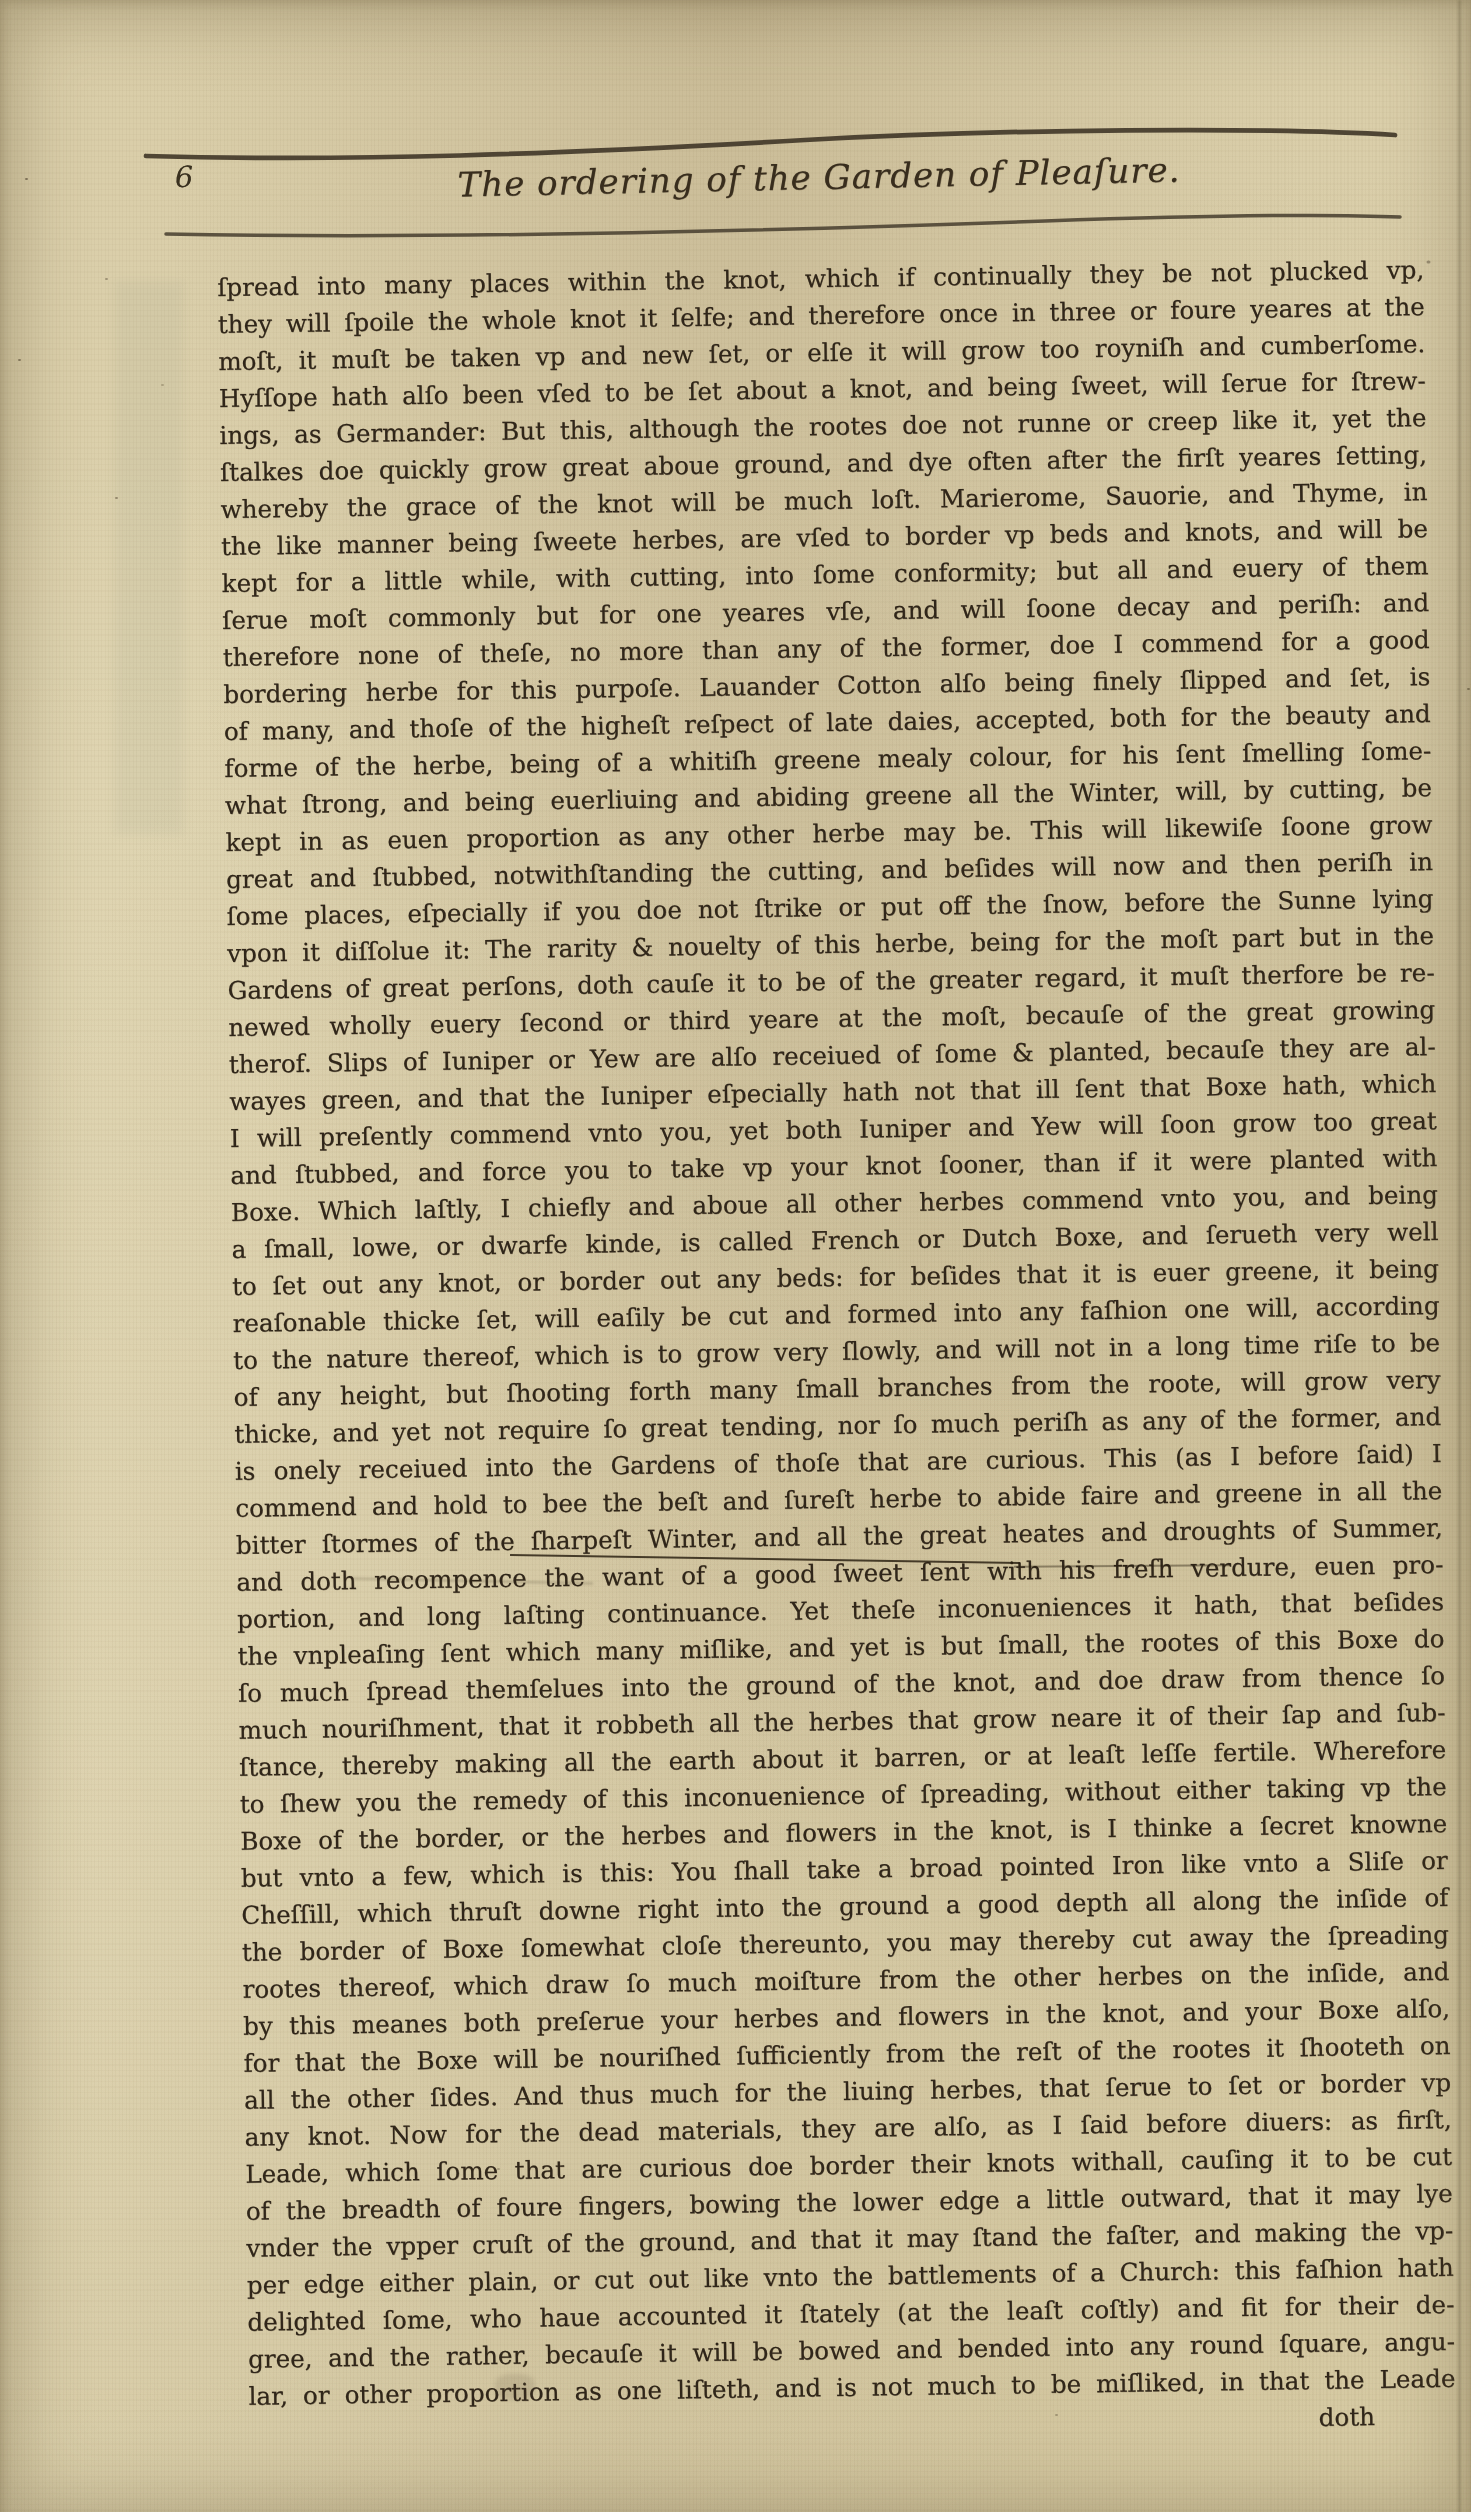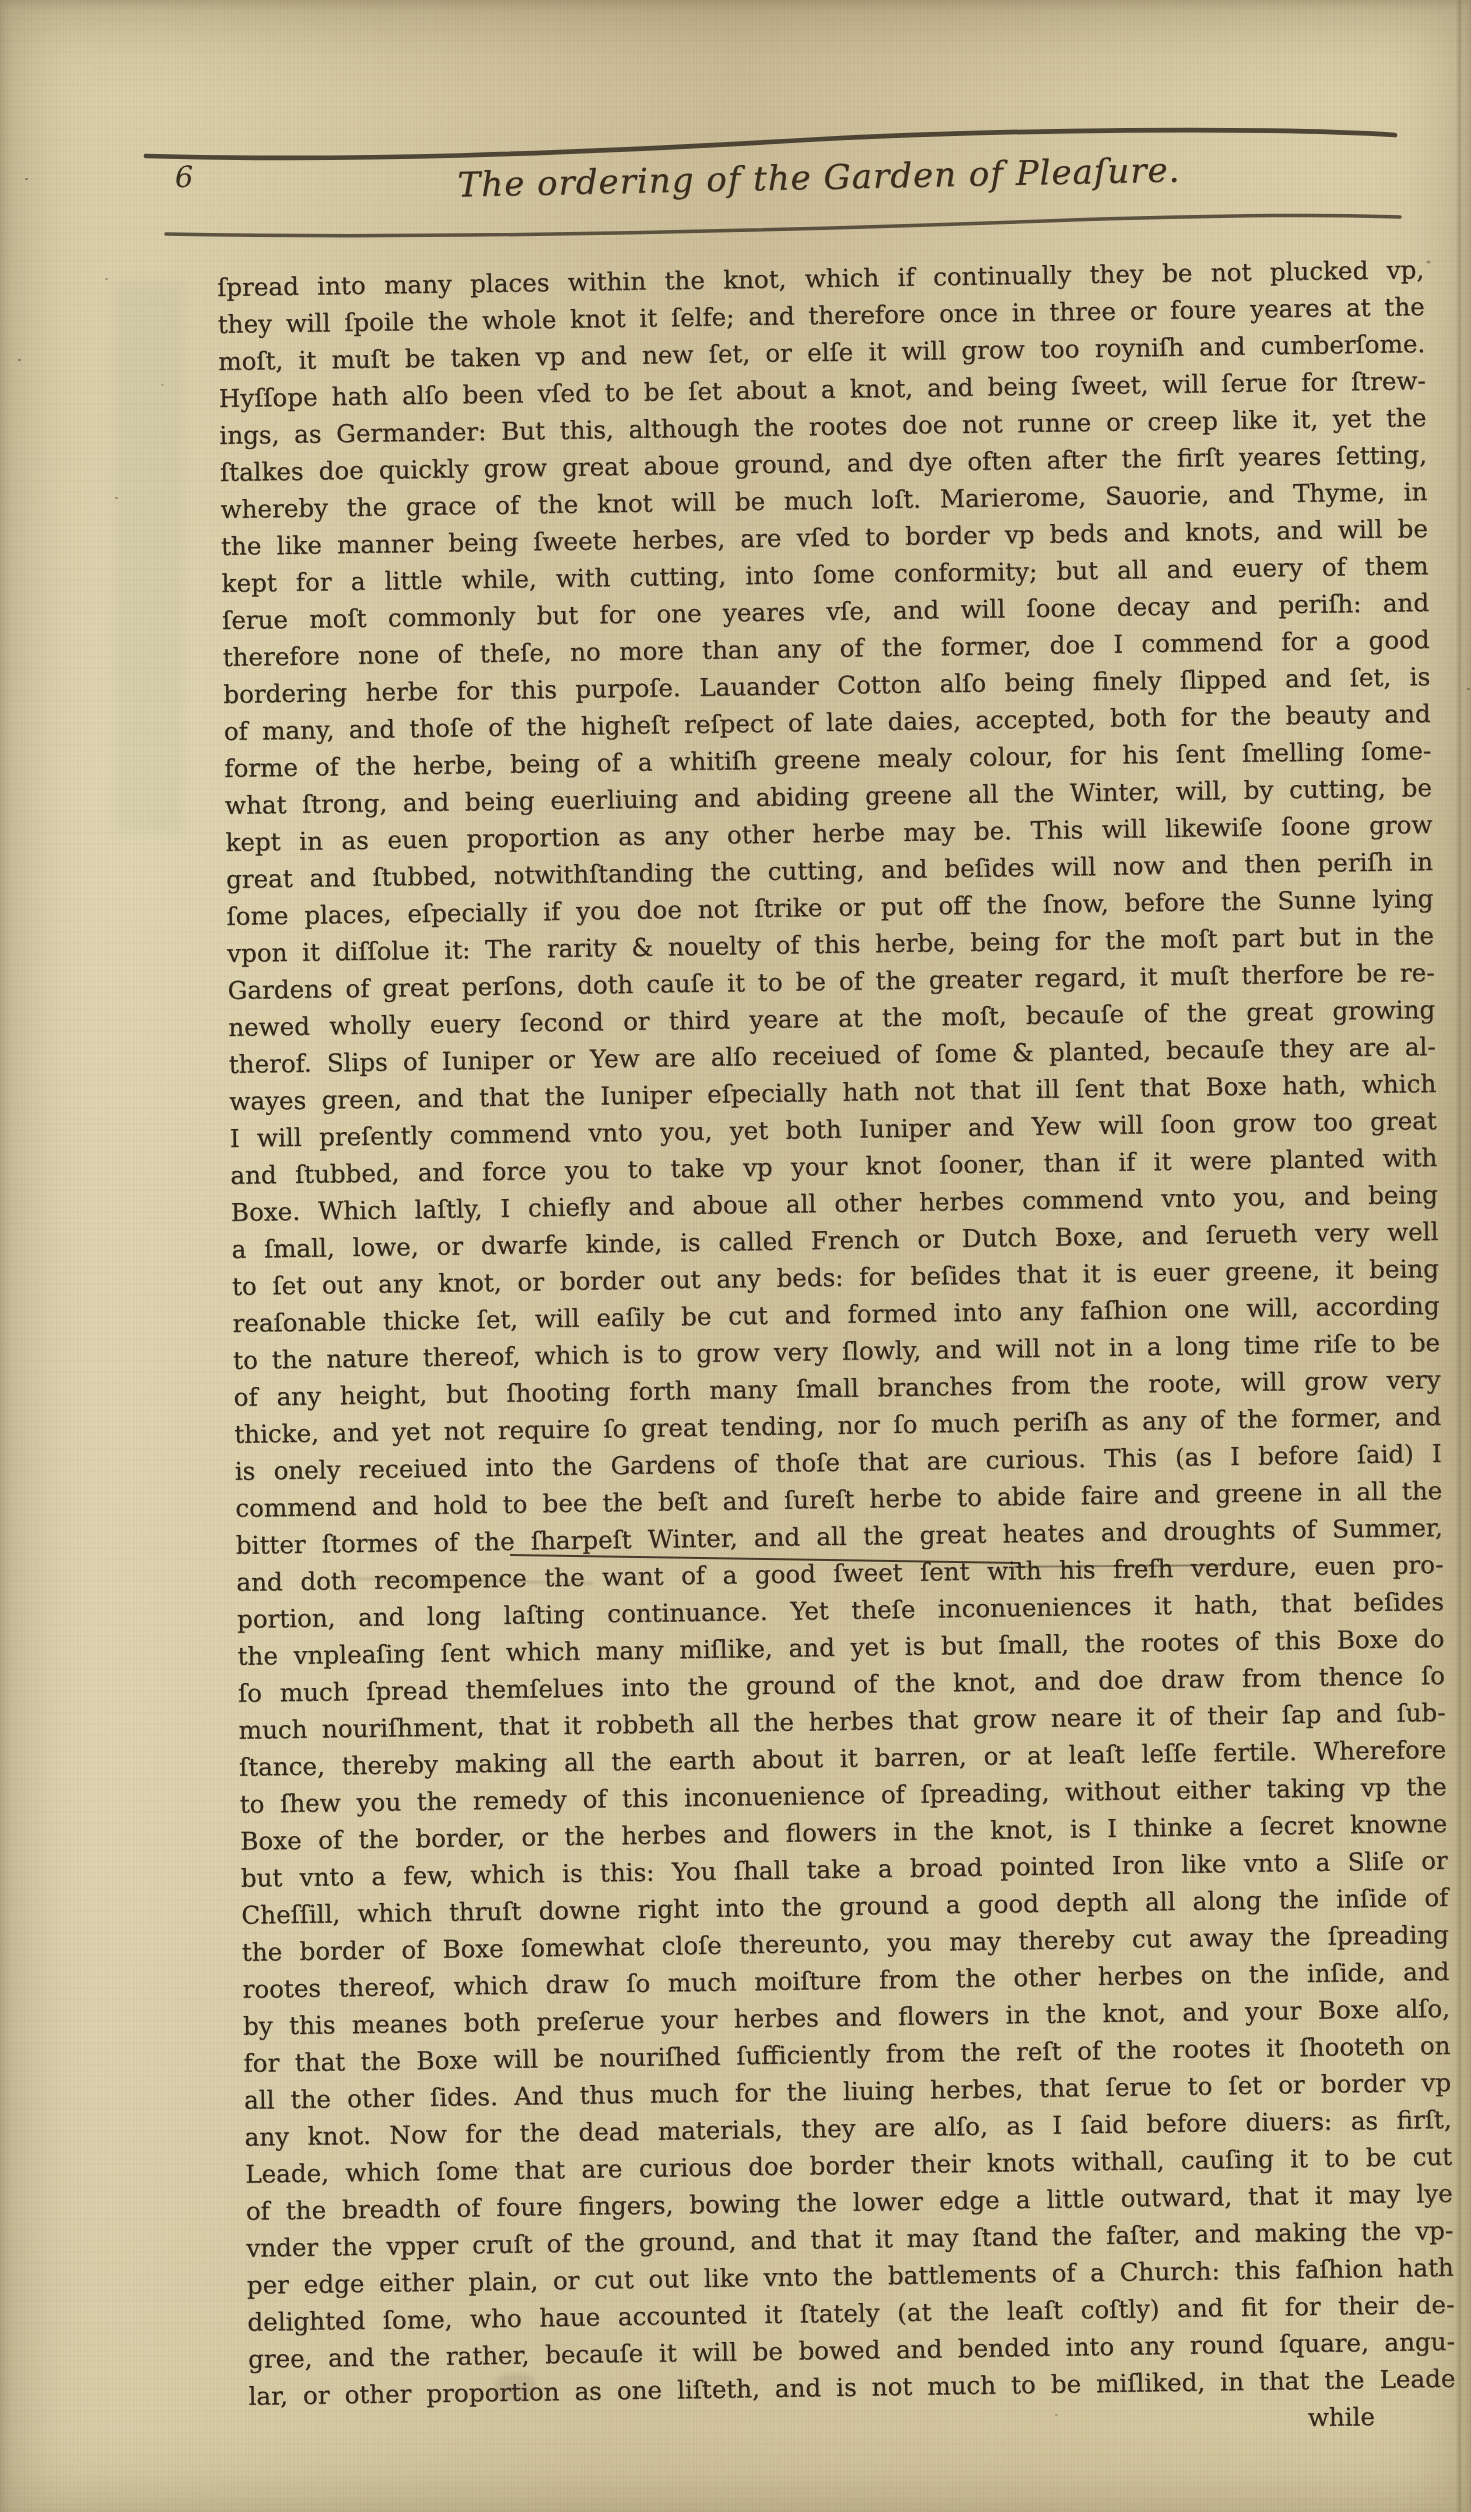--- a/index.html
+++ b/index.html
@@ -164,21 +164,21 @@
         <div class="text-line">any knot.  Now for the dead materials, they are alſo, as I ſaid before diuers: as firſt,</div>
         <div class="text-line">Leade, which ſome that are curious doe border their knots withall, cauſing it to be cut</div>
         <div class="text-line">of the breadth of foure fingers, bowing the lower edge a little outward, that it may lye</div>
         <div class="text-line">vnder the vpper cruſt of the ground, and that it may ſtand the faſter, and making the vp-</div>
         <div class="text-line">per edge either plain, or cut out like vnto the battlements of a Church: this faſhion hath</div>
         <div class="text-line">delighted ſome, who haue accounted it ſtately (at the leaſt coſtly) and fit for their de-</div>
         <div class="text-line">gree, and the rather, becauſe it will be bowed and bended into any round ſquare, angu-</div>
         <div class="text-line">lar, or other proportion as one liſteth, and is not much to be miſliked, in that the Leade</div>
       </div>
     <div class="catchword-line">
-      <span>while</span>
+      <span>doth</span>
     </div>
   </div>
 
   <div class="crease main"></div>
   <div class="crease right"></div>
   <div class="crease tail"></div>
 
   <div class="sig-smudge"></div>
 
   <div class="edge-streak"></div>

